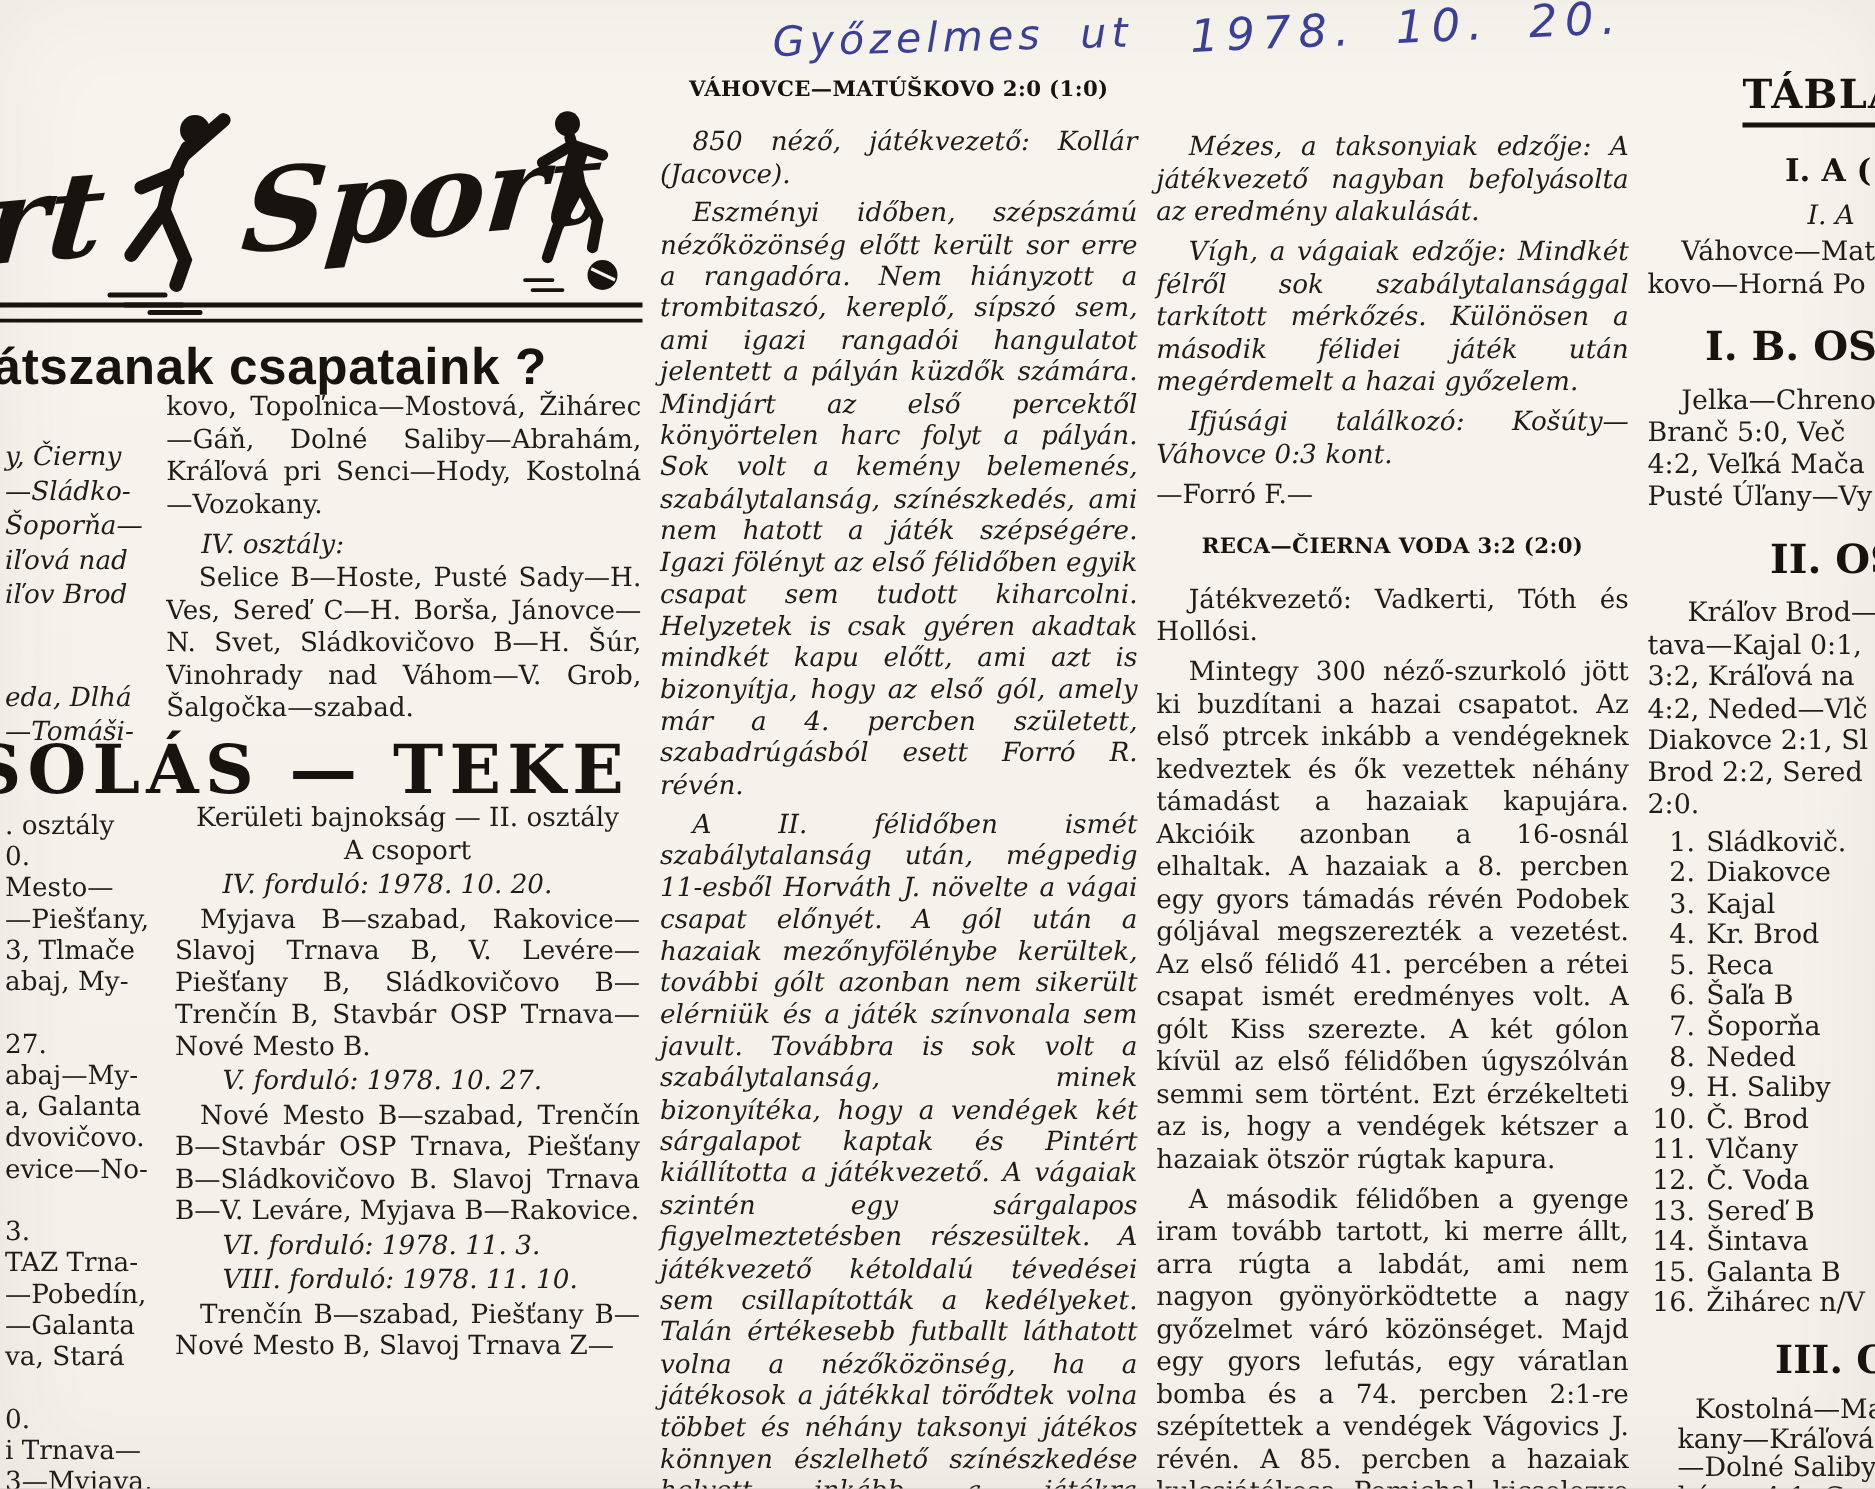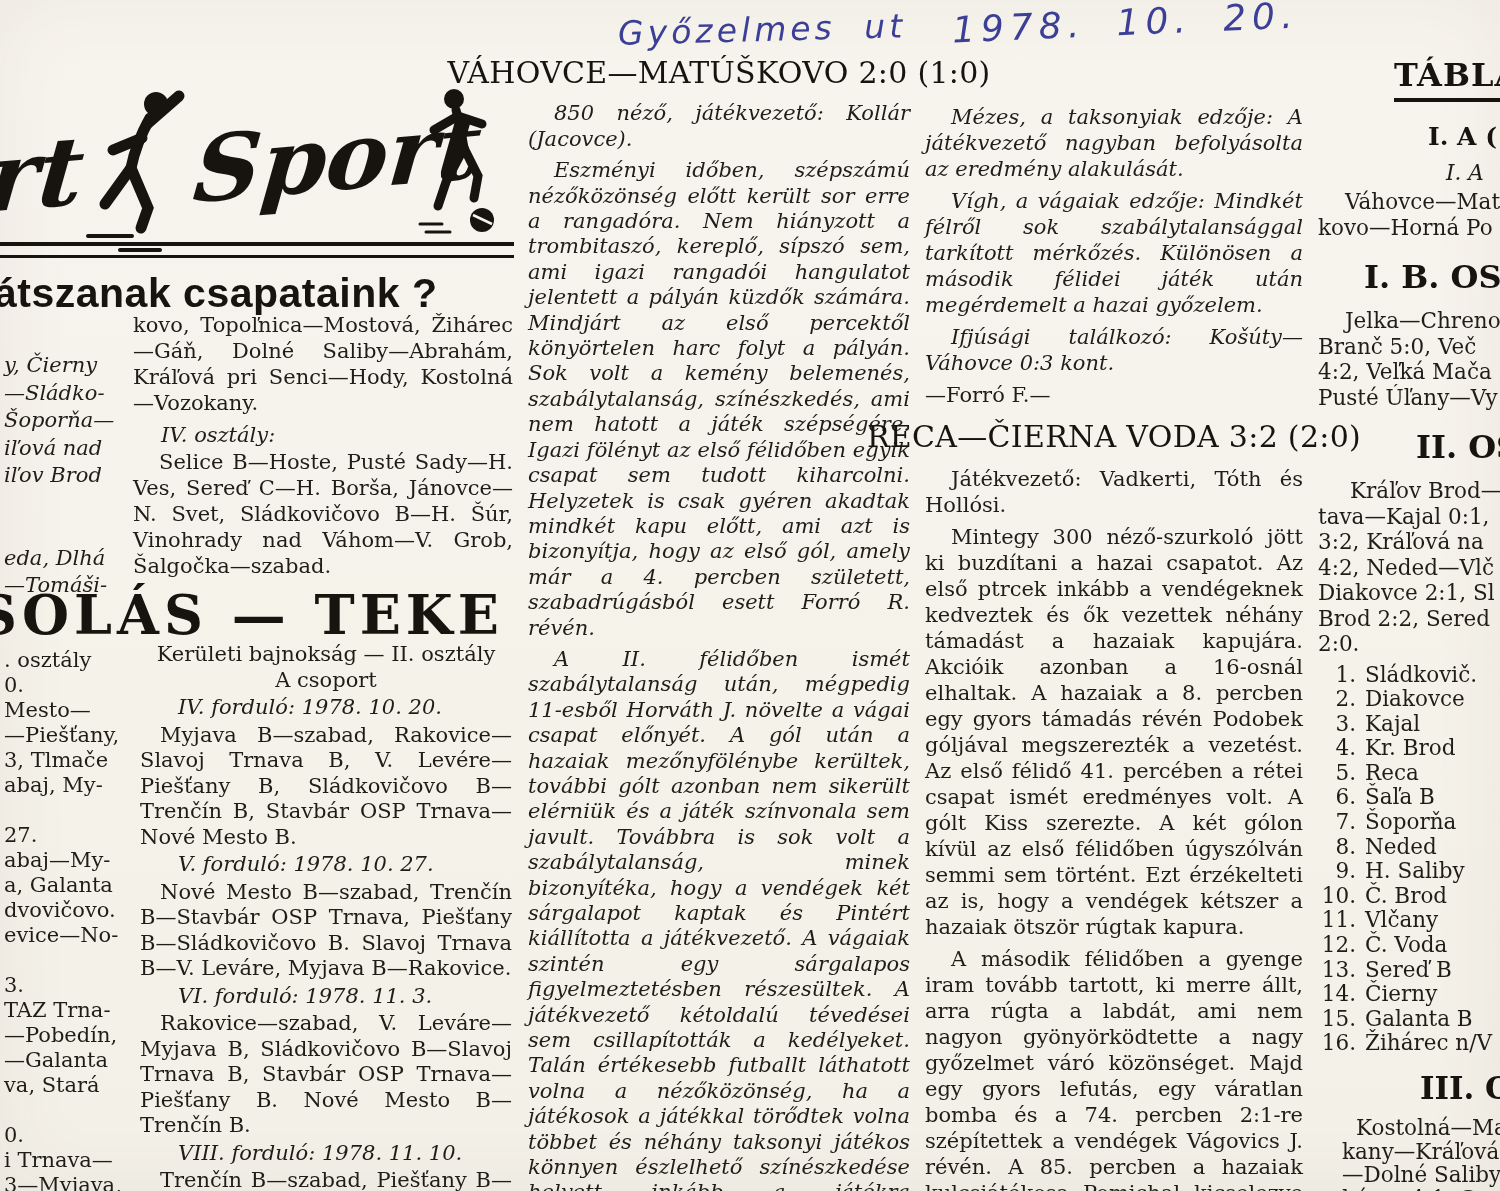--- a/index.html
+++ b/index.html
@@ -51,21 +51,21 @@
     white-space:nowrap;color:#17140f;
   }
   #col1-frags-bottom{left:4px;top:648px;width:130px;font-size:21px;line-height:25px;}
   #teke-right{left:140px;top:642px;width:372px;font-size:21px;line-height:25.5px;}
   #teke-right .sub{text-align:center;white-space:nowrap;}
   .round-label{font-style:italic;margin:2px 0 2px 38px;}
   .round-text{text-indent:20px;margin:0 0 2px 0;}
   
   #col2{left:528px;top:60px;width:382px;font-size:21px;line-height:25.4px;}
   .match-headline{
-    display:flex;justify-content:center;font-weight:normal;font-size:30px;
+    display:flex;justify-content:center;font-weight:bold;font-size:17px;
     letter-spacing:.3px;white-space:nowrap;margin-bottom:16px;color:#17140f;
   }
   #col2 p{font-style:italic;}
   
   #col3{left:925px;top:104px;width:378px;font-size:21px;line-height:26px;}
   #col3 .quote{font-style:italic;}
   #byline{text-align:left;margin:4px 0 2px 0;}
   #reca-headline{margin-top:16px;margin-bottom:16px;}
   
   #col4{left:1318px;top:40px;width:260px;font-size:21.5px;}
@@ -182,21 +182,20 @@
         <div class="round">
         <div class="round-label">IV. forduló: 1978. 10. 20.</div>
         <p class="round-text jp">Myjava B—szabad, Rakovice—Slavoj Trnava B, V. Levére—Piešťany B, Sládkovičovo B—Trenčín B, Stavbár OSP Trnava—Nové Mesto B.</p>
       </div>
         <div class="round">
         <div class="round-label">V. forduló: 1978. 10. 27.</div>
         <p class="round-text jp">Nové Mesto B—szabad, Trenčín B—Stavbár OSP Trnava, Piešťany B—Sládkovičovo B. Slavoj Trnava B—V. Leváre, Myjava B—Rakovice.</p>
       </div>
         <div class="round">
         <div class="round-label">VI. forduló: 1978. 11. 3.</div>
-        <p class="round-text jp">Rakovice—szabad, V. Leváre—Myjava B, Sládkovičovo B—Slavoj Trnava B, Stavbár OSP Trnava—Piešťany B. Nové Mesto B—Trenčín B.</p>
       </div>
         <div class="round">
         <div class="round-label">VIII. forduló: 1978. 11. 10.</div>
         <p class="round-text jp">Trenčín B—szabad, Piešťany B—Nové Mesto B, Slavoj Trnava Z—</p>
       </div>
       </div>
   </div>
 
   <div class="abs" id="col2">
     <div class="match-headline">VÁHOVCE—MATÚŠKOVO 2:0 (1:0)</div>
@@ -281,21 +280,21 @@
         <div class="standing-row">
         <span class="pos">11.</span><span class="team">Vlčany</span>
       </div>
         <div class="standing-row">
         <span class="pos">12.</span><span class="team">Č. Voda</span>
       </div>
         <div class="standing-row">
         <span class="pos">13.</span><span class="team">Sereď B</span>
       </div>
         <div class="standing-row">
-        <span class="pos">14.</span><span class="team">Čierny</span>
+        <span class="pos">14.</span><span class="team">Šintava</span>
       </div>
         <div class="standing-row">
         <span class="pos">15.</span><span class="team">Galanta B</span>
       </div>
         <div class="standing-row">
         <span class="pos">16.</span><span class="team">Žihárec n/V</span>
       </div>
       </div>
     <div class="h" id="sec4-h">III. O</div>
     <div class="tab-lines" id="sec4-lines">

